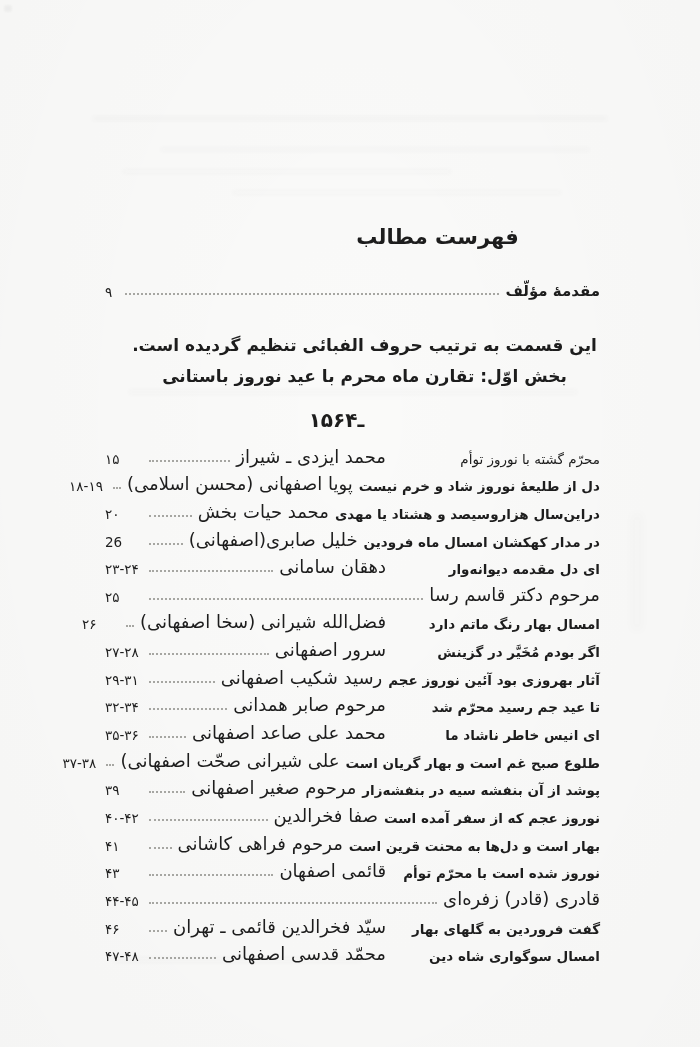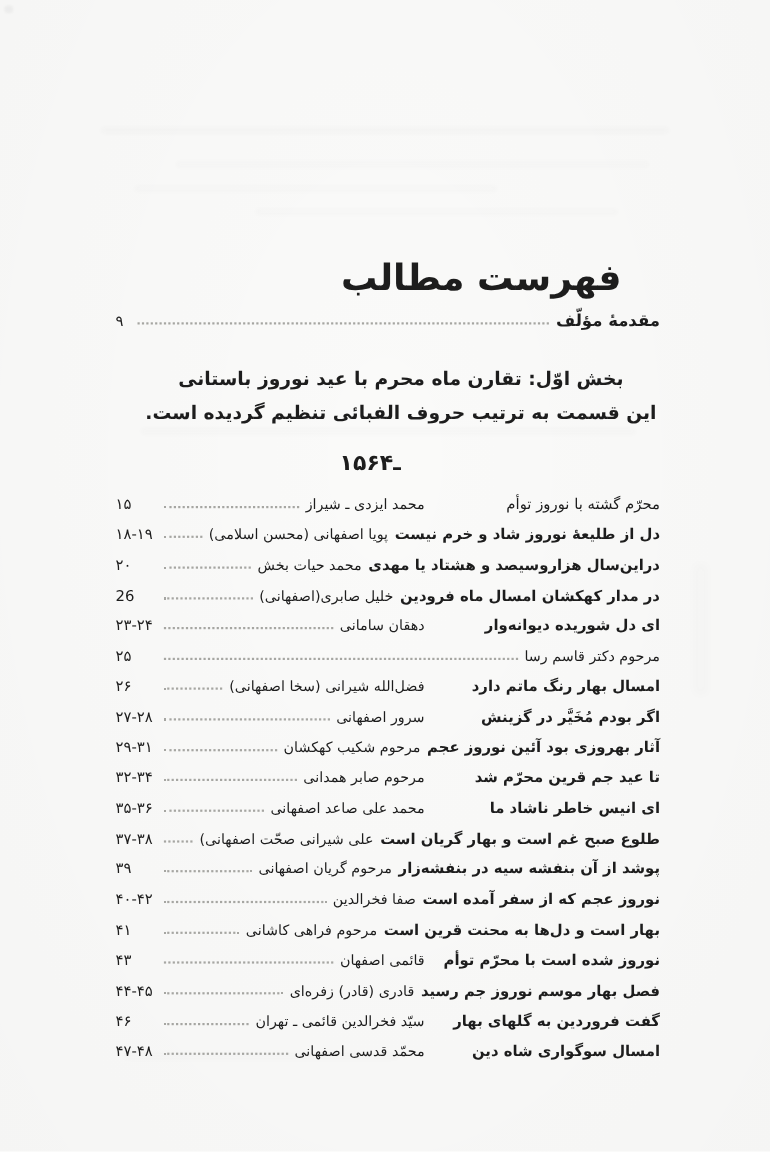--- a/index.html
+++ b/index.html
@@ -31,21 +31,21 @@
   .g4{left:232px; top:190px; width:330px; height:5px; opacity:.07;}
   .g5{left:128px; top:389px; width:450px; height:6px; opacity:.07;}
   .g6{left:630px; top:512px; width:14px;  height:120px; opacity:.05; filter:blur(4px);}
   .g7{left:112px; top:957px; width:250px; height:6px; opacity:.07;}
   .g8{left:4px;   top:5px;   width:8px;   height:7px; opacity:.18; filter:blur(1px);}
 
   .main-title{
     position:absolute; top:211px; left:105px; width:495px;
     text-align:center;
     transform:translateX(85px);
-    font-size:33px; font-weight:bold;
+    font-size:21px; font-weight:bold;
     direction:rtl;
     letter-spacing:.5px;
   }
   .intro-row{
     position:absolute; top:282px; left:105px; width:495px;
     direction:rtl;
     display:flex; align-items:flex-end;
     font-size:15px;
   }
   .intro-label{white-space:nowrap;font-weight:bold;}
@@ -92,21 +92,21 @@
     white-space:nowrap;
     overflow:visible;
   }
   .poem.bold{font-weight:bold;}
   .ref{
     flex:1 1 auto;
     display:flex; align-items:flex-end;
     min-width:0;
   }
   .author{
-    font-size:13px;
+    font-size:18px;
     white-space:nowrap;
   }
 </style>
 </head>
 <body>
 
 <div class="paper"></div>
 
 <div class="ghost g1"></div>
 <div class="ghost g2"></div>
@@ -119,22 +119,22 @@
 
 <h1 class="main-title">فهرست مطالب</h1>
 
 <div class="intro-row">
   <span class="intro-label">مقدمهٔ مؤلّف</span>
   <span class="leader"></span>
   <span class="pagenum">۹</span>
 </div>
 
 <div class="section-head">
+  <div>این قسمت به ترتیب حروف الفبائی تنظیم گردیده است.</div>
   <div>بخش اوّل: تقارن ماه محرم با عید نوروز باستانی</div>
-  <div>این قسمت به ترتیب حروف الفبائی تنظیم گردیده است.</div>
 </div>
 
 <div class="range-head">
   <span class="ltr">۱۵ـ۶۴</span>
 </div>
 
 <div class="entries" id="entries">
     <div class="row">
       <span class="poem">محرّم گشته با نوروز توأم</span>
       <span class="ref">
@@ -161,21 +161,21 @@
     </div>
     <div class="row">
       <span class="poem bold">در مدار کهکشان امسال ماه فرودین</span>
       <span class="ref">
         <span class="author">خلیل صابری(اصفهانی)</span>
         <span class="leader"></span>
         <span class="pagenum">26</span>
       </span>
     </div>
     <div class="row">
-      <span class="poem bold">ای دل شوریده دیوانه‌وار</span>
+      <span class="poem bold">ای دل مقدمه دیوانه‌وار</span>
       <span class="ref">
         <span class="author">دهقان سامانی</span>
         <span class="leader"></span>
         <span class="pagenum">۲۳-۲۴</span>
       </span>
     </div>
     <div class="row">
       <span class="ref">
         <span class="author">مرحوم دکتر قاسم رسا</span>
         <span class="leader"></span>
@@ -194,27 +194,27 @@
       <span class="poem bold">اگر بودم مُخَیَّر در گزینش</span>
       <span class="ref">
         <span class="author">سرور اصفهانی</span>
         <span class="leader"></span>
         <span class="pagenum">۲۷-۲۸</span>
       </span>
     </div>
     <div class="row">
       <span class="poem bold">آثار بهروزی بود آئین نوروز عجم</span>
       <span class="ref">
-        <span class="author">مرحوم شکیب کهکشان</span>
+        <span class="author">رسید شکیب اصفهانی</span>
         <span class="leader"></span>
         <span class="pagenum">۲۹-۳۱</span>
       </span>
     </div>
     <div class="row">
-      <span class="poem bold">تا عید جم قرین محرّم شد</span>
+      <span class="poem bold">تا عید جم رسید محرّم شد</span>
       <span class="ref">
         <span class="author">مرحوم صابر همدانی</span>
         <span class="leader"></span>
         <span class="pagenum">۳۲-۳۴</span>
       </span>
     </div>
     <div class="row">
       <span class="poem bold">ای انیس خاطر ناشاد ما</span>
       <span class="ref">
         <span class="author">محمد علی صاعد اصفهانی</span>
@@ -226,21 +226,21 @@
       <span class="poem bold">طلوع صبح غم است و بهار گریان است</span>
       <span class="ref">
         <span class="author">علی شیرانی صحّت اصفهانی)</span>
         <span class="leader"></span>
         <span class="pagenum">۳۷-۳۸</span>
       </span>
     </div>
     <div class="row">
       <span class="poem bold">پوشد از آن بنفشه سیه در بنفشه‌زار</span>
       <span class="ref">
-        <span class="author">مرحوم گریان اصفهانی</span>
+        <span class="author">مرحوم صغیر اصفهانی</span>
         <span class="leader"></span>
         <span class="pagenum">۳۹</span>
       </span>
     </div>
     <div class="row">
       <span class="poem bold">نوروز عجم که از سفر آمده است</span>
       <span class="ref">
         <span class="author">صفا فخرالدین</span>
         <span class="leader"></span>
         <span class="pagenum">۴۰-۴۲</span>
@@ -256,21 +256,20 @@
     </div>
     <div class="row">
       <span class="poem bold">نوروز شده است با محرّم توأم</span>
       <span class="ref">
         <span class="author">قائمی اصفهان</span>
         <span class="leader"></span>
         <span class="pagenum">۴۳</span>
       </span>
     </div>
     <div class="row">
-      <span class="poem bold">فصل بهار موسم نوروز جم رسید</span>
       <span class="ref">
         <span class="author">قادری (قادر) زفره‌ای</span>
         <span class="leader"></span>
         <span class="pagenum">۴۴-۴۵</span>
       </span>
     </div>
     <div class="row">
       <span class="poem bold">گفت فروردین به گلهای بهار</span>
       <span class="ref">
         <span class="author">سیّد فخرالدین قائمی ـ تهران</span>

